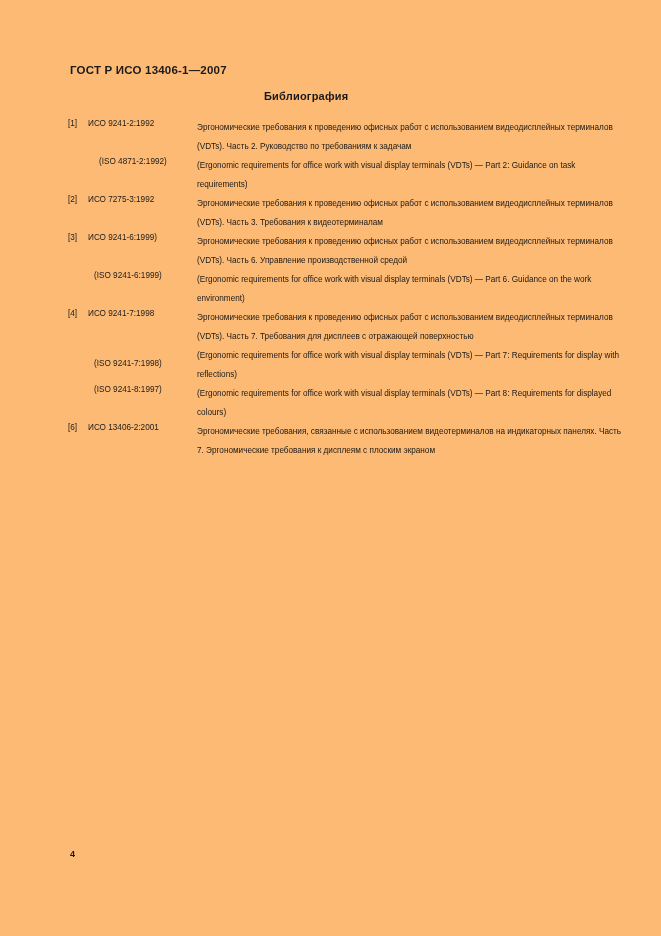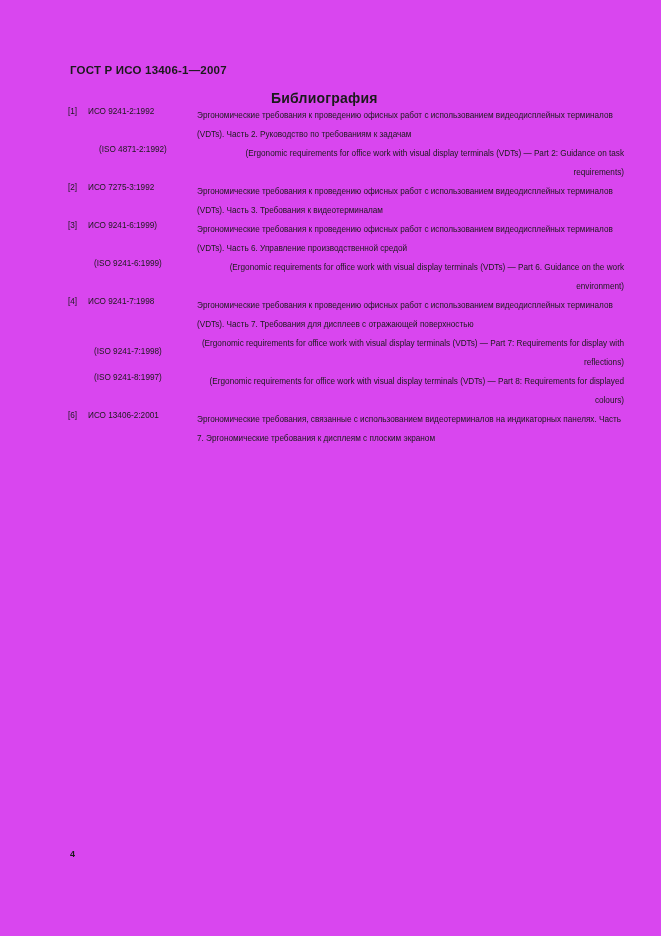--- a/index.html
+++ b/index.html
@@ -9,50 +9,50 @@
   }
   body {
     font-family: "Liberation Sans", sans-serif;
     color: #1a1a1a;
     -webkit-font-smoothing: antialiased;
   }
   .page {
     position: relative;
     width: 661px;
     height: 936px;
-    background: #d946ef;
+    background: #fdba74;
     overflow: hidden;
   }
 
   
   .doc-header {
     position: absolute;
     left: 70px;
     top: 64px;
     font-size: 11.5px;
     font-weight: bold;
     letter-spacing: 0.2px;
     white-space: nowrap;
   }
 
   .doc-title {
     position: absolute;
-    left: 271px;
+    left: 264px;
     top: 90px;
-    font-size: 14px;
+    font-size: 11px;
     font-weight: bold;
     letter-spacing: 0.2px;
     white-space: nowrap;
   }
 
   
   .biblio {
     position: absolute;
     left: 68px;
-    top: 106px;
+    top: 118px;
     width: 556px;
   }
 
   .entry {
     display: block;
     position: relative;
     margin-bottom: 0px;
   }
 
   .entry-row {
@@ -89,21 +89,20 @@
     font-size: 8.2px;
     line-height: 19px;
   }
   .ru-text {
     display: block;
     max-width: 427px;
   }
   .en-text {
     display: block;
     max-width: 427px;
-    text-align: right;
   }
   .spacer-line {
     display: block;
     height: 12.2px;
   }
 
   .page-number {
     position: absolute;
     left: 70px;
     top: 849px;

